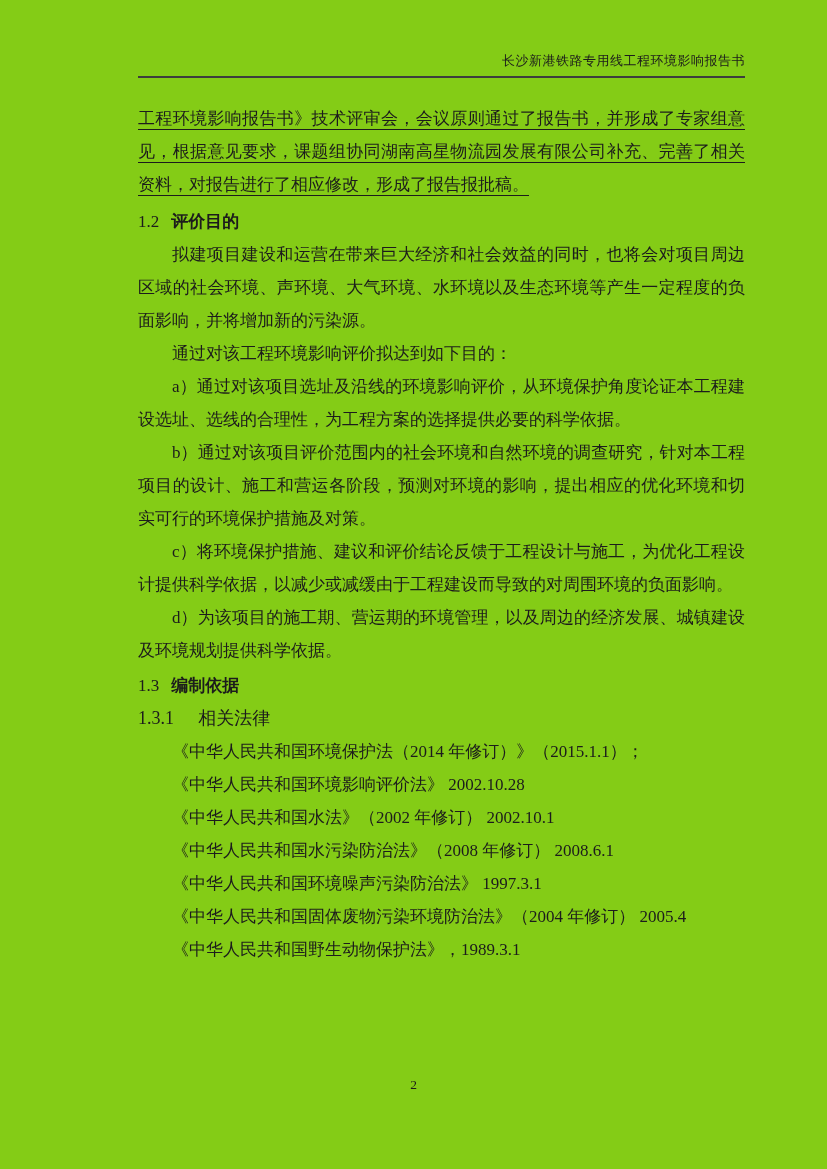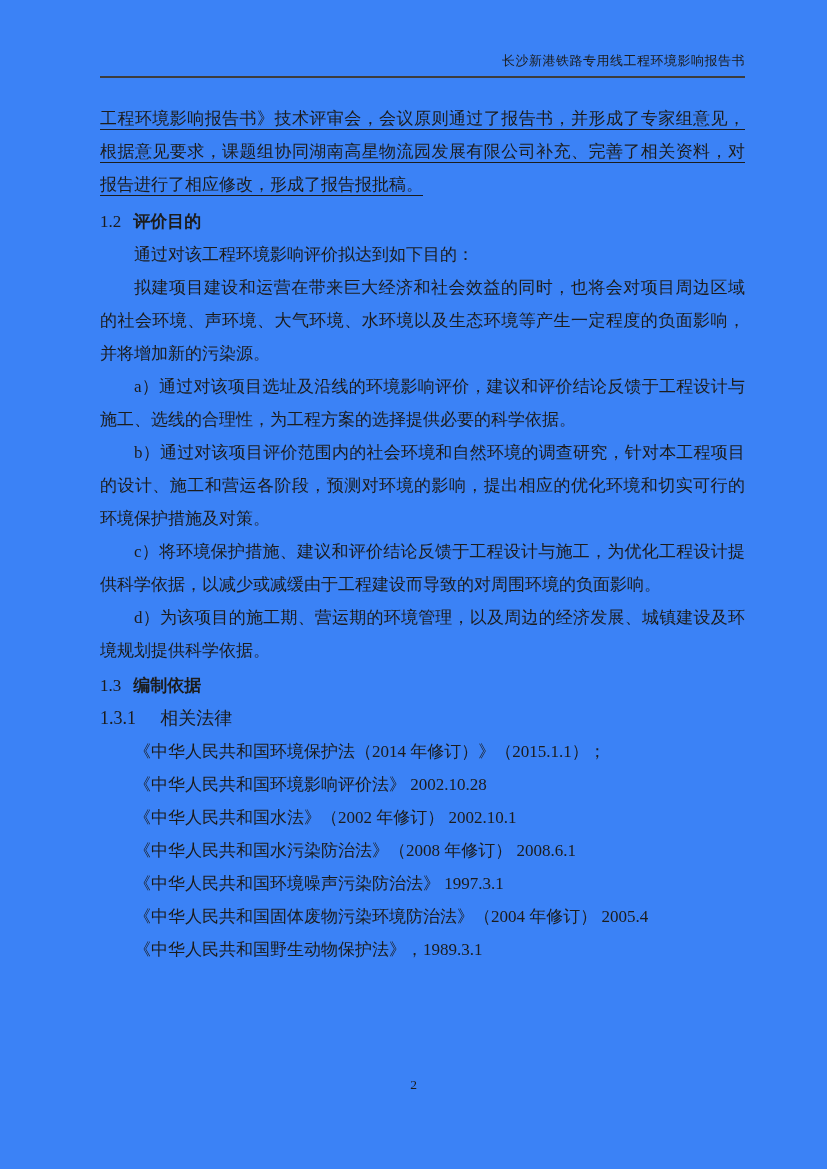--- a/index.html
+++ b/index.html
@@ -1,25 +1,26 @@
 <!DOCTYPE html>
 <html><head>
 <meta charset="utf-8">
 <style>
   html, body { margin: 0; padding: 0; background: #ffffff; }
   .page {
     position: relative;
     width: 827px;
     height: 1169px;
     margin: 0 auto;
-    background: #3b82f6;
+    background: #84cc16;
     color: #1c1c1c;
     font-family: "Liberation Serif", "DejaVu Serif", serif;
     overflow: hidden;
     box-sizing: border-box;
+    padding-left: 38px;
   }
   .page-header {
     margin: 0 82px 0 100px;
     padding-top: 52px;
     padding-bottom: 7px;
     text-align: right;
     font-size: 13px;
     letter-spacing: 0.5px;
     line-height: 17px;
     border-bottom: 2px solid #3d3d3d;
@@ -86,25 +87,25 @@
 
   <div class="doc-body">
 
     <p class="para-continued">工程环境影响报告书》技术评审会，会议原则通过了报告书，并形成了专家组意见，根据意见要求，课题组协同湖南高星物流园发展有限公司补充、完善了相关资料，对报告进行了相应修改，形成了报告报批稿。</p>
 
     <h2 class="sec-heading">
       <span class="sec-num">1.2</span>
       <span class="sec-title">评价目的</span>
     </h2>
 
+    <p class="para">拟建项目建设和运营在带来巨大经济和社会效益的同时，也将会对项目周边区域的社会环境、声环境、大气环境、水环境以及生态环境等产生一定程度的负面影响，并将增加新的污染源。</p>
+
     <p class="para">通过对该工程环境影响评价拟达到如下目的：</p>
 
-    <p class="para">拟建项目建设和运营在带来巨大经济和社会效益的同时，也将会对项目周边区域的社会环境、声环境、大气环境、水环境以及生态环境等产生一定程度的负面影响，并将增加新的污染源。</p>
-
-    <p class="para">a）通过对该项目选址及沿线的环境影响评价，建议和评价结论反馈于工程设计与施工、选线的合理性，为工程方案的选择提供必要的科学依据。</p>
+    <p class="para">a）通过对该项目选址及沿线的环境影响评价，从环境保护角度论证本工程建设选址、选线的合理性，为工程方案的选择提供必要的科学依据。</p>
     <p class="para">b）通过对该项目评价范围内的社会环境和自然环境的调查研究，针对本工程项目的设计、施工和营运各阶段，预测对环境的影响，提出相应的优化环境和切实可行的环境保护措施及对策。</p>
     <p class="para">c）将环境保护措施、建议和评价结论反馈于工程设计与施工，为优化工程设计提供科学依据，以减少或减缓由于工程建设而导致的对周围环境的负面影响。</p>
     <p class="para">d）为该项目的施工期、营运期的环境管理，以及周边的经济发展、城镇建设及环境规划提供科学依据。</p>
 
     <h2 class="sec-heading sec-13">
       <span class="sec-num">1.3</span>
       <span class="sec-title">编制依据</span>
     </h2>
 
     <h3 class="subsec-heading">

